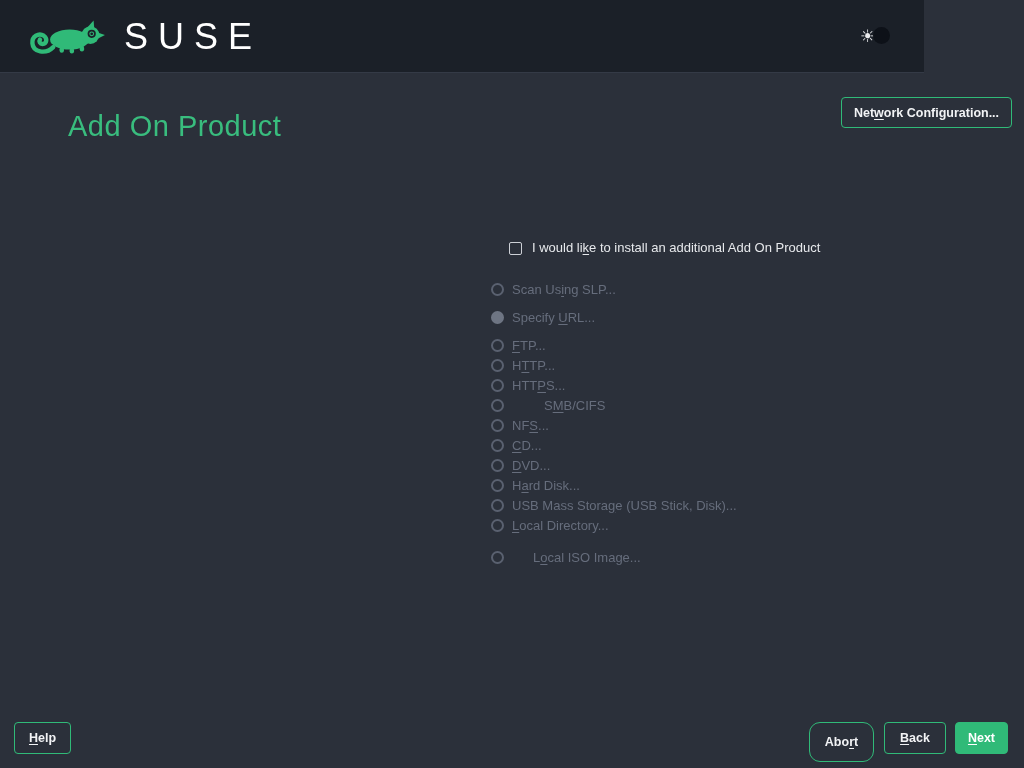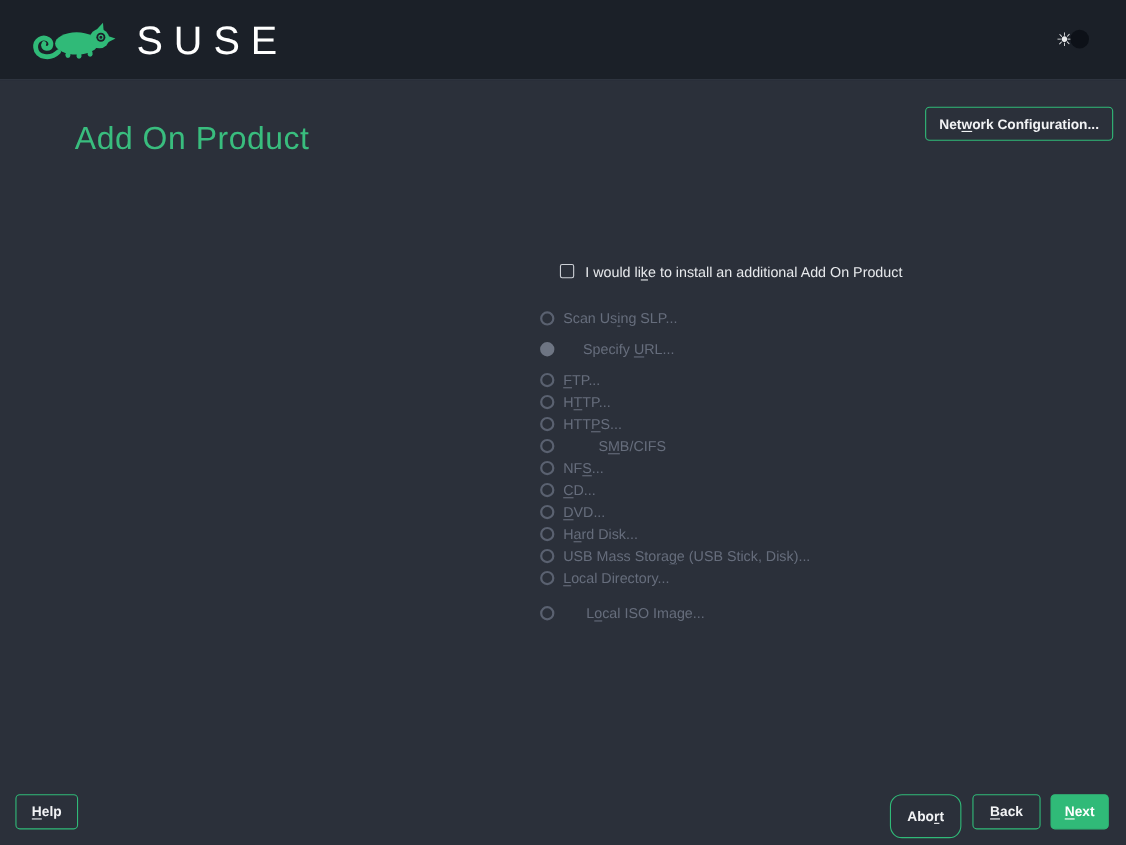--- a/index.html
+++ b/index.html
@@ -1,42 +1,42 @@
 <!DOCTYPE html>
 <html><head>
 <meta charset="utf-8">
 <style>
   * { margin:0; padding:0; box-sizing:border-box; }
   html,body { width:1024px; height:768px; }
   body { font-family:"Liberation Sans", sans-serif; background:#2b303a; overflow:hidden; }
   #stage { position:relative; width:1024px; height:768px; background:#2b303a; }
 
   
-  .topbar { position:absolute; left:0; top:0; width:1024px; height:73px;
+  .topbar { position:absolute; left:0; top:0; width:924px; height:73px;
             background:#1b2028; border-bottom:1px solid #343a46; }
   .logo-wrap { position:absolute; left:28px; top:12px; height:50px; display:flex; align-items:center; }
   .logo-svg { width:82px; height:48px; }
   .wordmark { margin-left:14px; color:#ffffff; font-size:36px; font-weight:500;
               letter-spacing:10px; line-height:48px; }
   .theme-toggle { position:absolute; right:32px; top:26px; width:32px; height:22px; cursor:pointer; }
   .sun { position:absolute; left:0; top:2px; color:#e9eaec; font-size:17px; line-height:17px; }
   .moon-overlay { position:absolute; left:13px; top:1px; width:17px; height:17px;
                   border-radius:50%; background:#0d1118; }
 
   
   .page-title { position:absolute; left:68px; top:110px; font-size:29px; font-weight:400;
                 color:#39bd7e; letter-spacing:0.5px; }
   .btn { display:flex; align-items:center; justify-content:center;
          background:transparent; border:1px solid #30ba78; border-radius:4px;
          color:#f2f3f5; font-size:12.5px; font-weight:bold; cursor:pointer;
          font-family:"Liberation Sans", sans-serif; }
   .btn-netcfg { position:absolute; left:841px; top:97px; width:171px; height:31px; }
 
   
-  .check-row { position:absolute; display:flex; align-items:flex-start;padding-left:37px; }
+  .check-row { position:absolute; display:flex; align-items:flex-end;padding-left:37px; }
   .row-addon { left:472px; top:240px; }
   .row-download { left:496px; top:591px; }
   .checkbox { width:13px; height:13px; border-radius:2px; flex:none; position:relative; }
   .checkbox.unchecked { border:1.5px solid #cdd0d6; background:transparent; }
   .checkbox.checked-disabled { background:#8b919b; border:1.5px solid #8b919b; }
   .checkbox.checked-disabled::after { content:""; position:absolute; left:2.5px; top:0.5px;
       width:5px; height:8px; border:solid #262b35; border-width:0 2px 2px 0; transform:rotate(40deg); }
   .check-label { margin-left:10px; font-size:13px; color:#e7e9ec; white-space:nowrap; }
   .check-label.disabled { color:#666d7c; }
 
@@ -97,21 +97,21 @@
   <div class="check-row row-addon">
     <span class="checkbox unchecked"></span>
     <span class="check-label">I would li<span class="mn">k</span>e to install an additional Add On Product</span>
   </div>
 
   <div id="source-list">
       <div class="radio-row" style="top: 280px;">
         <span class="radio off"></span>
         <span class="radio-label">Scan Us<span class="mn">i</span>ng SLP...</span>
       </div>
-      <div class="radio-row" style="top: 308px; gap: 18px;">
+      <div class="radio-row" style="top: 308px;">
         <span class="radio on"></span>
         <span class="radio-label">Specify <span class="mn">U</span>RL...</span>
       </div>
       <div class="radio-row" style="top: 336px;">
         <span class="radio off"></span>
         <span class="radio-label"><span class="mn">F</span>TP...</span>
       </div>
       <div class="radio-row" style="top: 356px;">
         <span class="radio off"></span>
         <span class="radio-label">H<span class="mn">T</span>TP...</span>

